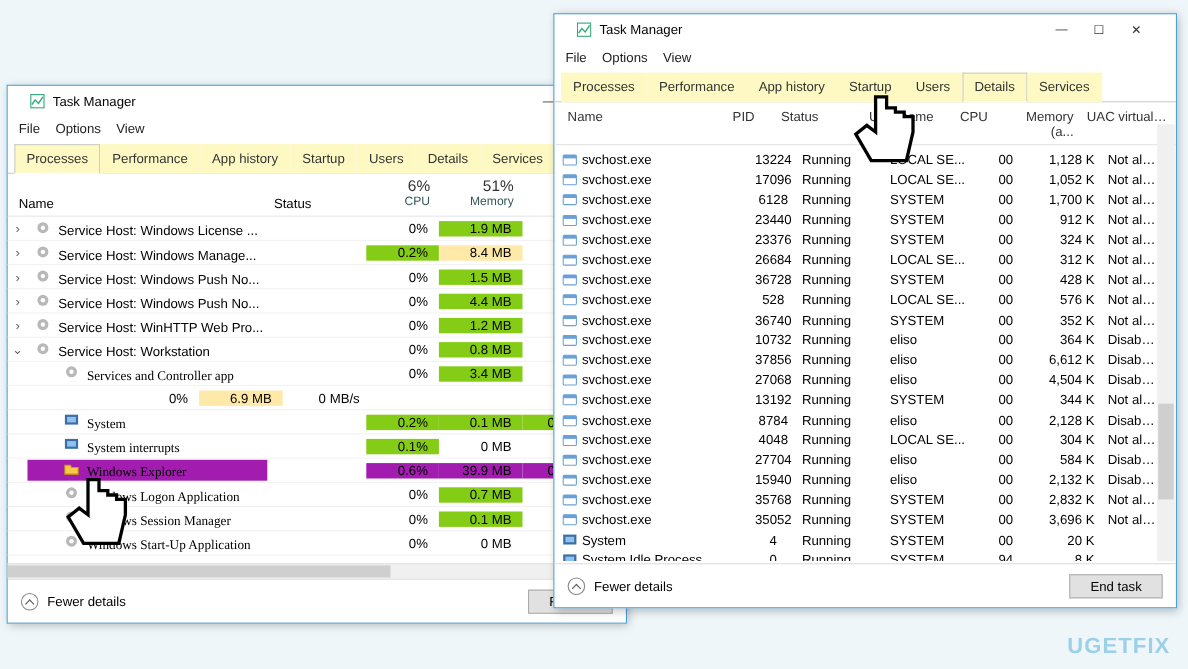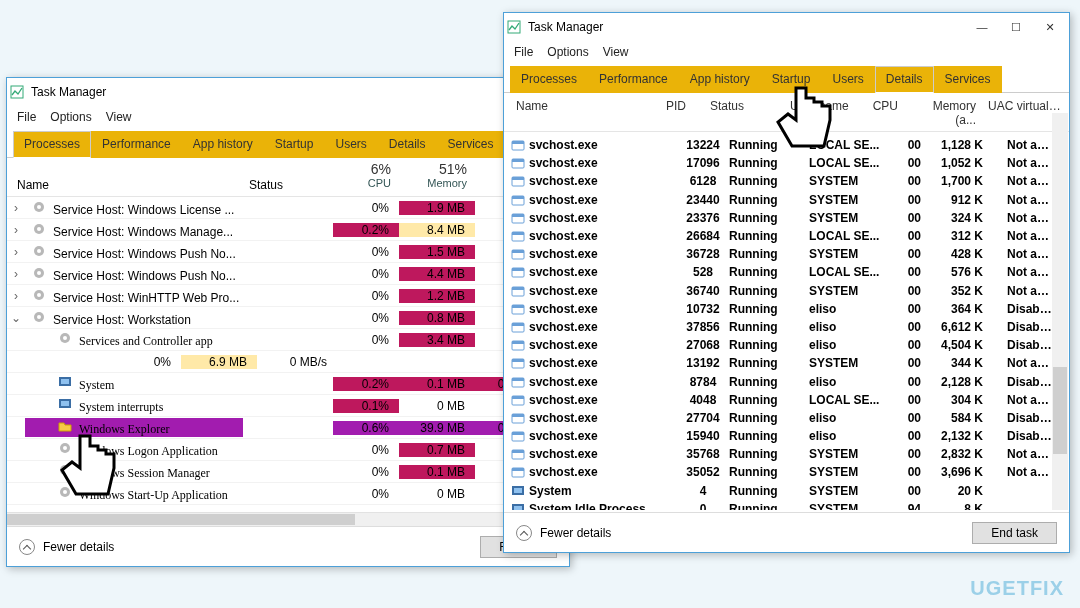--- a/index.html
+++ b/index.html
@@ -1,60 +1,60 @@
 <!DOCTYPE html>
 <html><head>
 <meta charset="utf-8">
 <style>
   * { box-sizing: border-box; font-family: "Segoe UI", Tahoma, sans-serif; }
   body { margin:0; width:1080px; height:608px; background:#eef6fa; position:relative; overflow:hidden;}
   .window { position:absolute; background:#fff; border:1px solid #4da0d8; box-shadow:2px 2px 8px rgba(0,0,0,.25);}
-  .titlebar { display:flex; align-items:center; height:28px; padding:0 2px; font-size:12px;}
+  .titlebar { display:flex; align-items:center; height:28px; padding:0 19px; font-size:12px;}
   .titlebar .icon { width:16px; height:16px; margin-right:6px; display:flex; align-items:center; justify-content:center;}
   .titlebar .spacer { flex:1; }
   .winbtn { width:34px; height:22px; display:flex; align-items:center; justify-content:center; font-size:11px; color:#333;}
   .menu { display:flex; gap:14px; padding:4px 10px 6px 10px; font-size:12px; color:#222;}
   .tabs { display:flex; border-bottom:1px solid #ccc; padding:0 6px; font-size:12px;}
-  .tab { padding:5px 10px 6px 10px; color:#333; border:1px solid transparent; border-bottom:none; position:relative; top:1px; background:#eab308;}
+  .tab { padding:5px 10px 6px 10px; color:#333; border:1px solid transparent; border-bottom:none; position:relative; top:1px; background:#fef9c3;}
   .tab.active { border:1px solid #ccc; border-bottom:1px solid #fff; }
   
   #w1 { left:6px; top:77px; width:564px; height:490px; }
   #w1 .hdr1 { display:flex; border-bottom:1px solid #e5e5e5; font-size:12px;}
   #w1 .hdr1 .big { text-align:right; padding:3px 8px 3px 0;}
   #w1 .hdr1 .big .pct { font-size:14px; color:#333;}
   #w1 .hdr1 .big .lbl { font-size:11px; color:#355;}
   #w1 .row { display:flex; align-items:center; height:22px; font-size:12px; border-bottom:1px solid #f2f2f2;}
   #w1 .row .arr { width:18px; text-align:center; color:#666;}
   #w1 .row .ic { width:16px; height:16px; margin-right:6px; display:inline-flex; align-items:center; justify-content:center;}
   #w1 .row .nm { flex:0 0 218px; padding-left:6px; white-space:nowrap; overflow:hidden; text-overflow:ellipsis;}
   #w1 .row.child .nm { padding-left:32px;font-family:Liberation Serif, serif; }
   #w1 .row .st { flex:0 0 90px; padding-left:6px;}
   #w1 .cell { text-align:right; padding-right:10px;}
   #w1 .cpu { flex:0 0 66px;}
   #w1 .mem { flex:0 0 76px;}
   #w1 .dsk { flex:0 0 80px;}
-  #w1 .warm { background:#be185d;}
+  #w1 .warm { background:#84cc16;}
   #w1 .hot  { background:#ffe9a8;}
   #w1 .sel  .cell, #w1 .sel .nm, #w1 .sel .st, #w1 .sel .arr { background:#a21caf;}
   #w1 .footer { position:absolute; bottom:0; left:0; right:0; height:40px; border-top:1px solid #ddd; display:flex; align-items:center; padding:0 12px; font-size:12px;}
   .fbtn { margin-left:auto; padding:3px 18px; border:1px solid #adadad; background:#e1e1e1; font-size:12px;}
   #w1 .hscroll { position:absolute; bottom:40px; left:0; right:0; height:14px; background:#f0f0f0; border-top:1px solid #e2e2e2;}
   #w1 .hscroll .thumb { position:absolute; left:0; width:62%; top:1px; bottom:1px; background:#cfcfcf;}
   
   #w2 { left:503px; top:12px; width:567px; height:541px; }
   #w2 .hdr { display:flex; font-size:12px; color:#333; border-bottom:1px solid #e5e5e5; padding:6px 0 4px 0;}
   #w2 .hdr div { padding:0 6px;}
   #w2 .row2 { display:flex; align-items:center; height:18.2px; font-size:12px;}
   #w2 .row2 .ic { width:16px; height:16px; margin:0 3px 0 6px; display:inline-flex; align-items:center; justify-content:center;}
   #w2 .c-nm { flex:0 0 144px; white-space:nowrap; overflow:hidden; text-overflow:ellipsis;}
   #w2 .c-pid { flex:0 0 56px; padding-left:4px;text-align:center;}
   #w2 .c-stat{ flex:0 0 80px;}
   #w2 .c-usr { flex:0 0 80px; white-space:nowrap; overflow:hidden; text-overflow:ellipsis;}
   #w2 .c-cpu { flex:0 0 40px; text-align:right; padding-right:8px;}
-  #w2 .c-mem { flex:0 0 78px; text-align:right; padding-right:24px;}
+  #w2 .c-mem { flex:0 0 78px; text-align:right; padding-right:12px;}
   #w2 .c-uac { flex:1; white-space:nowrap; overflow:hidden; text-overflow:ellipsis;}
   #w2 .vscroll { position:absolute; right:1px; top:100px; bottom:42px; width:16px; background:#f0f0f0;}
   #w2 .vscroll .thumb{ position:absolute; top:64%; height:22%; left:1px; right:1px; background:#cfcfcf;}
   #w2 .footer { position:absolute; bottom:0; left:0; right:0; height:40px; border-top:1px solid #ddd; display:flex; align-items:center; padding:0 12px; font-size:12px;}
   .chev-up { display:inline-block; width:16px; height:16px; border:1px solid #888; border-radius:50%; position:relative; margin-right:8px;}
   .chev-up::after { content:""; position:absolute; left:4px; top:6px; width:5px; height:5px; border-left:1.5px solid #555; border-top:1.5px solid #555; transform:rotate(45deg);}
   
   .cursor { position:absolute; pointer-events:none; }
   .logo { position:absolute; right:16px; bottom:8px; font-size:20px; color:#9bd0e8; font-weight:600; letter-spacing:1px;}
   svg { display:block;}
@@ -328,21 +328,21 @@
   <div class="hdr">
     <div class="c-nm" style="padding-left:12px">Name</div>
     <div class="c-pid">PID</div>
     <div class="c-stat">Status</div>
     <div class="c-usr">User name</div>
     <div class="c-cpu">CPU</div>
     <div class="c-mem">Memory (a...</div>
     <div class="c-uac">UAC virtualizat...</div>
   </div>
 
-  <div id="w2rows" style="overflow:hidden; position:absolute; top:123px; bottom:42px; left:0; right:17px;font-weight:bold;">
+  <div id="w2rows" style="overflow:hidden; position:absolute; top:123px; bottom:42px; left:0; right:17px;">
       <div class="row2">
         <span class="ic">
           <svg width="14" height="14">
             <rect x="1" y="3" width="12" height="9" rx="1" fill="#fff" stroke="#6aa0d8"></rect>
             <rect x="1" y="3" width="12" height="3" fill="#6aa0d8"></rect>
           </svg>
         </span>
         <span class="c-nm">svchost.exe</span>
         <span class="c-pid">13224</span>
         <span class="c-stat">Running</span>

